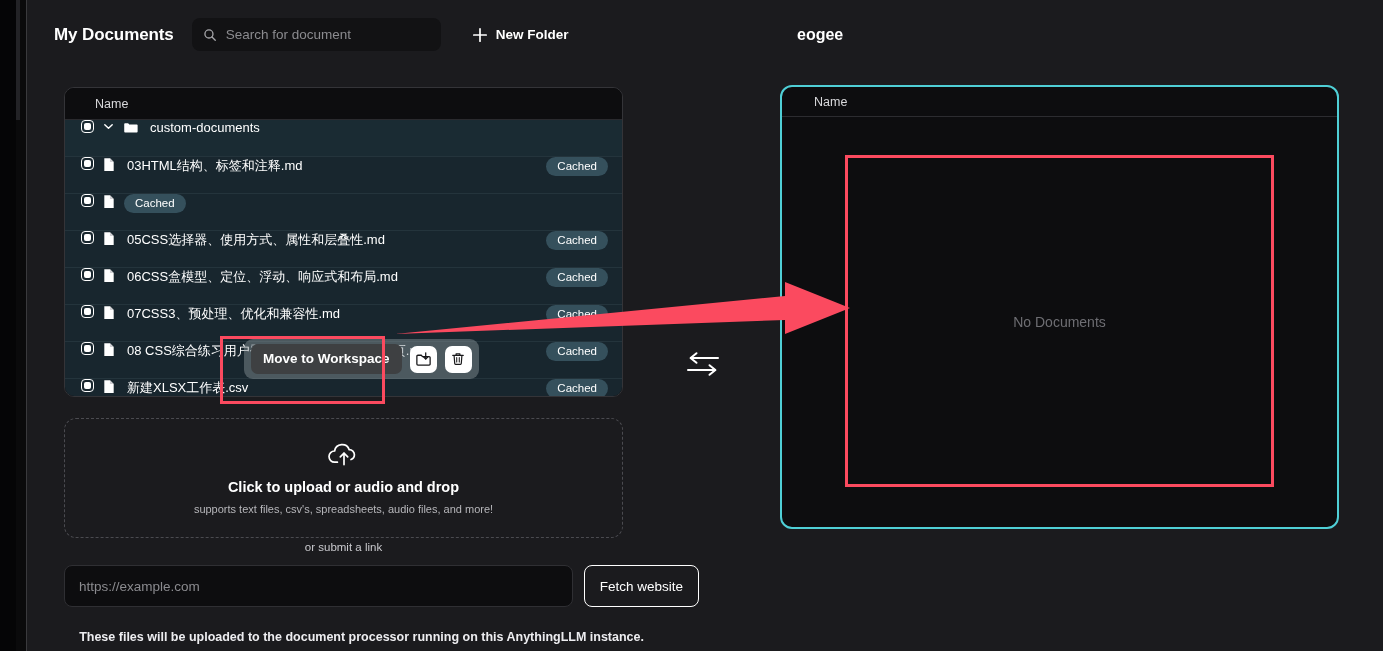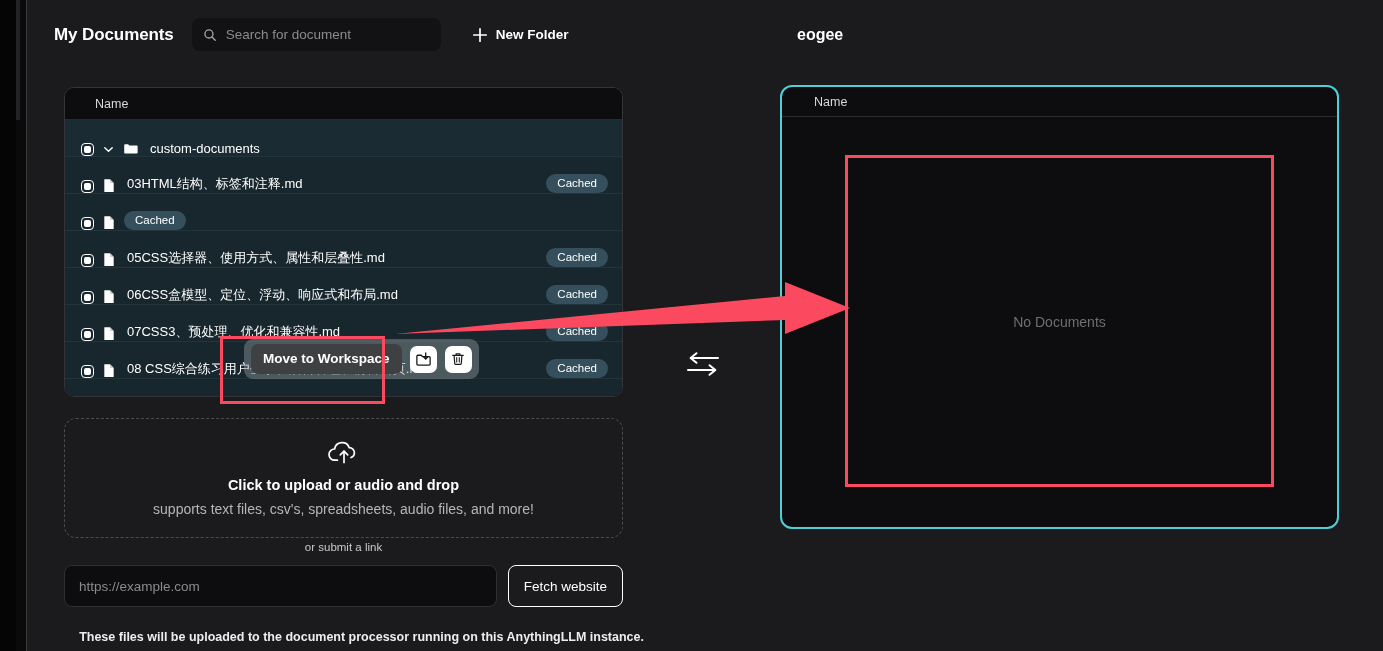--- a/index.html
+++ b/index.html
@@ -104,21 +104,21 @@
     height: 32px;
     display: flex; align-items: center;
     padding-left: 30px;
     color: #d9d9dc; font-size: 12.5px;
     border-bottom: 1px solid #2a2a2e;
     background: #0d0d0f;
   }
   .table-body { position: relative; }
   .row {
     height: 37px;
-    display: flex; align-items: flex-end;
+    display: flex; align-items: flex-start;
     padding: 0 14px 0 16px;
     background: #18262e;
     border-bottom: 1px solid #24343c;
     color: #ffffff; font-size: 13px;
     gap: 8px;
   }
   .row.folder { background: #1a2b33; }
   .chk {
     width: 13px; height: 13px; flex: 0 0 13px;
     border: 1.6px solid #ffffff;
@@ -180,29 +180,29 @@
     position: absolute; left: 64px; top: 418px;
     width: 559px; height: 120px;
     border: 1.5px dashed #4b4b50;
     border-radius: 12px;
     display: flex; flex-direction: column;
     align-items: center; justify-content: center;
     gap: 8px;
     cursor: pointer;
   }
   .dz-title { color: #ffffff; font-size: 14.5px; font-weight: bold; }
-  .dz-sub { color: #b6b6ba; font-size: 14px; }
+  .dz-sub { color: #b6b6ba; font-size: 11px; }
   .or-link {
     position: absolute; left: 64px; top: 541px;
     width: 559px; text-align: center;
     color: #c9c9cd; font-size: 11.5px;
   }
   .link-row {
     position: absolute; left: 64px; top: 565px;
-    width: 559px; height: 42px;
+    width: 635px; height: 42px;
     display: flex; align-items: center; gap: 11px;
   }
   .link-input {
     flex: 1; height: 42px;
     background: #0d0d0f;
     border: 1px solid #2f2f33;
     border-radius: 8px;
     color: #e6e6e6; font-size: 13.5px;
     font-family: "Liberation Sans", sans-serif;
     padding: 0 14px; outline: none;

